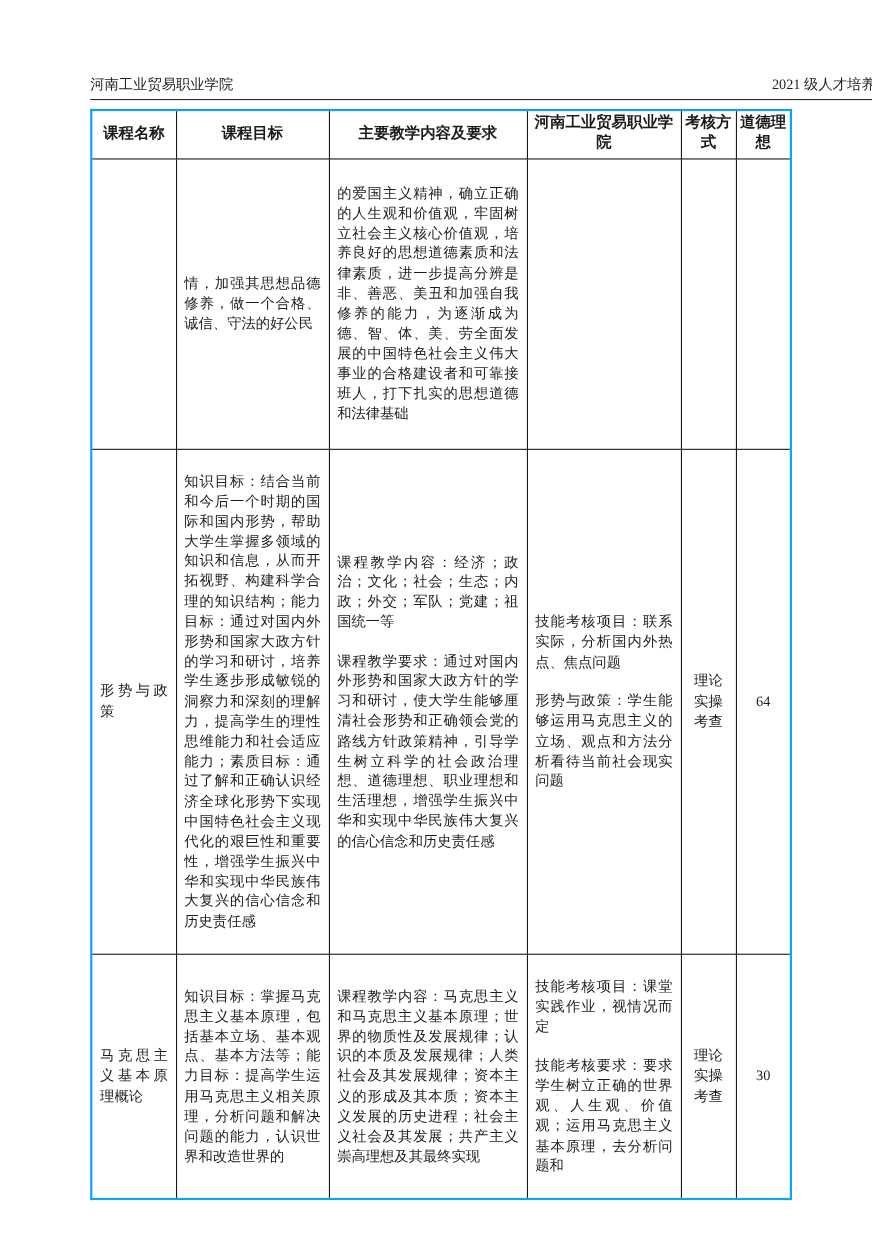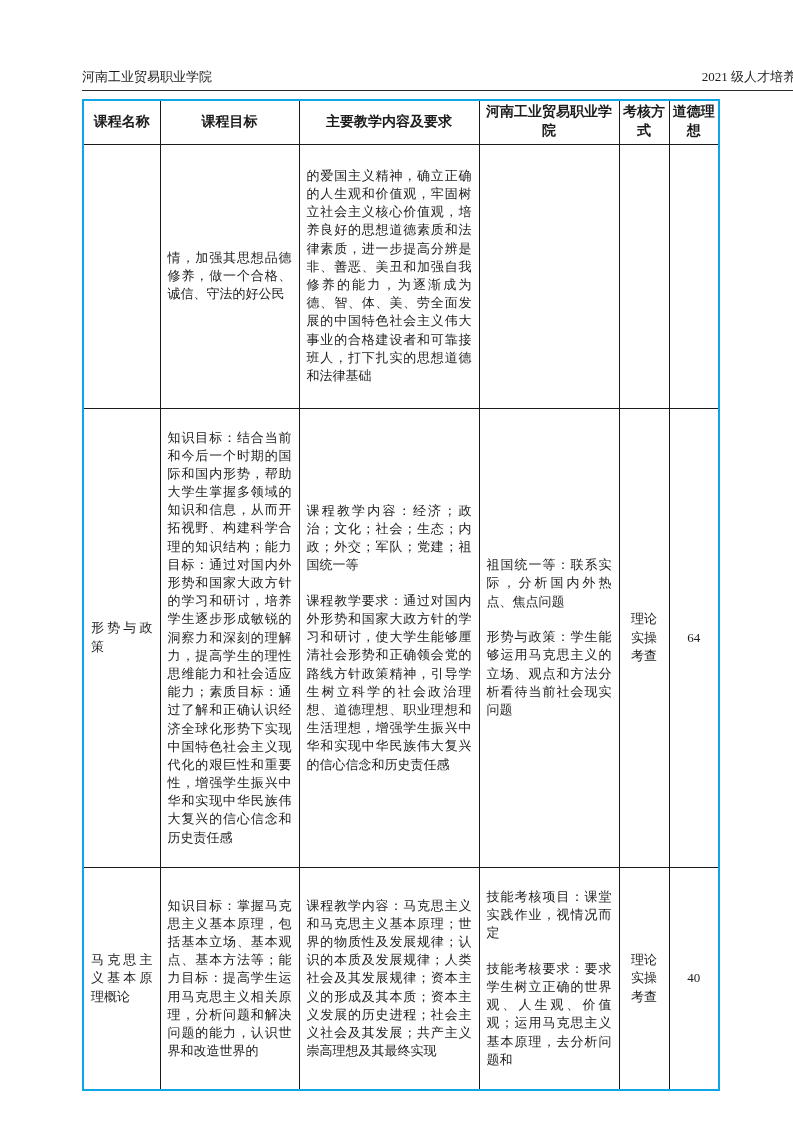--- a/index.html
+++ b/index.html
@@ -122,21 +122,21 @@
       <tr style="height:438px">
         <td class="name-cell">形势与政策</td>
         <td class="v-top">
           <div class="para">知识目标：结合当前和今后一个时期的国际和国内形势，帮助大学生掌握多领域的知识和信息，从而开拓视野、构建科学合理的知识结构；能力目标：通过对国内外形势和国家大政方针的学习和研讨，培养学生逐步形成敏锐的洞察力和深刻的理解力，提高学生的理性思维能力和社会适应能力；素质目标：通过了解和正确认识经济全球化形势下实现中国特色社会主义现代化的艰巨性和重要性，增强学生振兴中华和实现中华民族伟大复兴的信心信念和历史责任感</div>
         </td>
         <td>
           <div class="para">课程教学内容：经济；政治；文化；社会；生态；内政；外交；军队；党建；祖国统一等</div>
           <div class="para">课程教学要求：通过对国内外形势和国家大政方针的学习和研讨，使大学生能够厘清社会形势和正确领会党的路线方针政策精神，引导学生树立科学的社会政治理想、道德理想、职业理想和生活理想，增强学生振兴中华和实现中华民族伟大复兴的信心信念和历史责任感</div>
         </td>
         <td>
-          <div class="para">祖国统一等：联系实际，分析国内外热点、焦点问题</div>
+          <div class="para">技能考核项目：联系实际，分析国内外热点、焦点问题</div>
           <div class="para">形势与政策：学生能够运用马克思主义的立场、观点和方法分析看待当前社会现实问题</div>
         </td>
         <td class="method-cell">理论
 实操
 考查</td>
         <td class="hours-cell">64</td>
       </tr>
 
       <tr style="height:163px">
         <td class="name-cell">马克思主义基本原理概论</td>
@@ -146,21 +146,21 @@
         <td class="v-top">
           <div class="para">课程教学内容：马克思主义和马克思主义基本原理；世界的物质性及发展规律；认识的本质及发展规律；人类社会及其发展规律；资本主义的形成及其本质；资本主义发展的历史进程；社会主义社会及其发展；共产主义崇高理想及其最终实现</div>
         </td>
         <td class="v-top">
           <div class="para">技能考核项目：课堂实践作业，视情况而定</div>
           <div class="para">技能考核要求：要求学生树立正确的世界观、人生观、价值观；运用马克思主义基本原理，去分析问题和</div>
         </td>
         <td class="method-cell">理论
 实操
 考查</td>
-        <td class="hours-cell">40</td>
+        <td class="hours-cell">30</td>
       </tr>
 
     </tbody>
   </table>
 
   <div class="doc-footer">
     <span>– 431 –</span>
   </div>
 
 </div>

